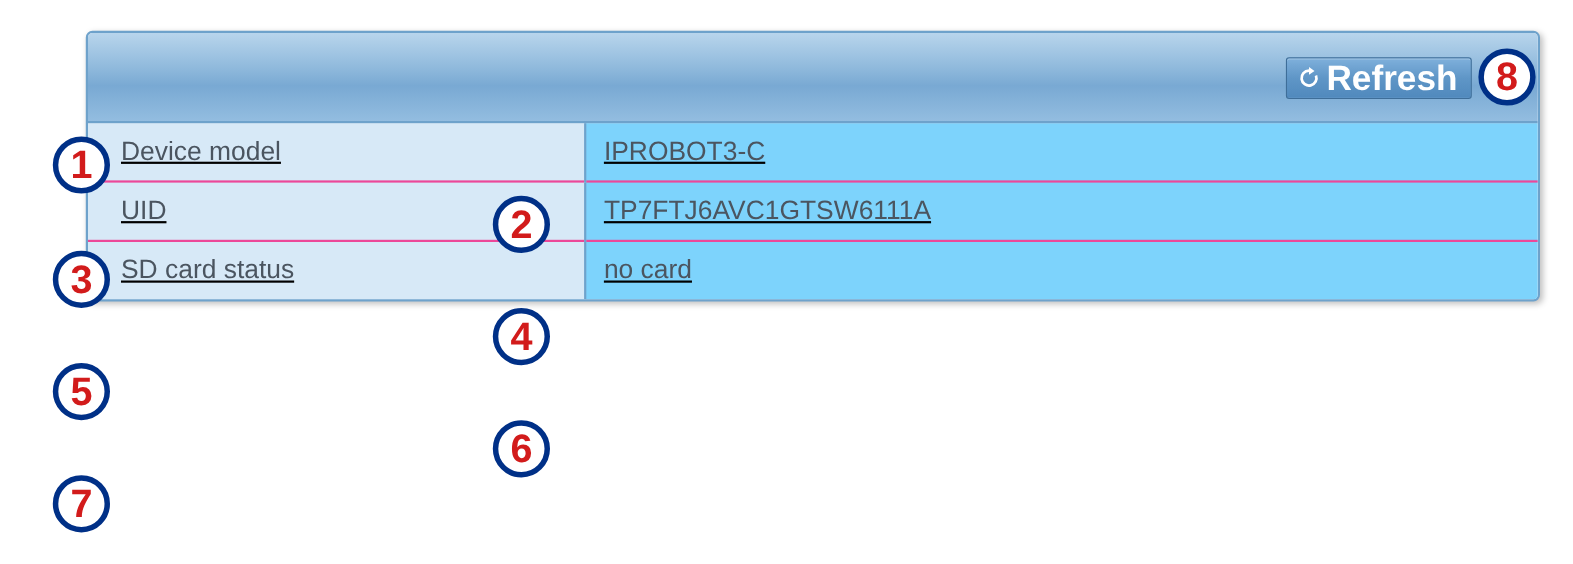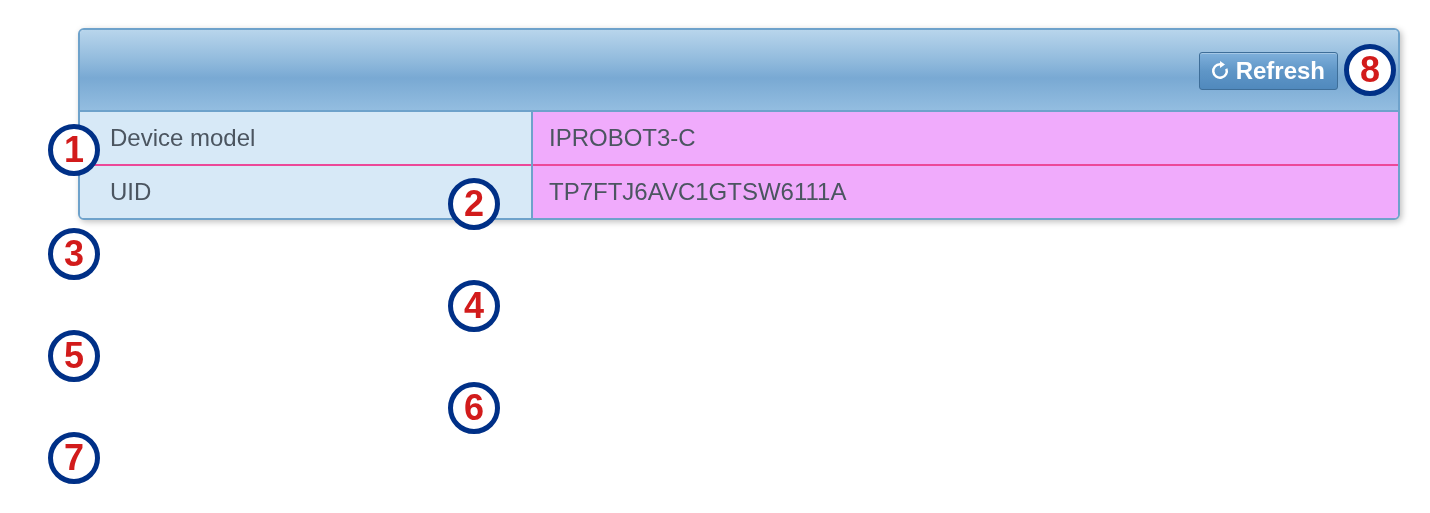--- a/index.html
+++ b/index.html
@@ -37,47 +37,48 @@
     height: 38px;
     padding: 0 12px 0 8px;
     display: flex;
     align-items: center;
     gap: 4px;
     background: linear-gradient(to bottom, #7fb0db 0%, #5f96c7 50%, #5089bd 100%);
     border: 1px solid #3e6e99;
     border-radius: 3px;
     color: #ffffff;
     font-weight: bold;
-    font-size: 24px;
+    font-size: 32px;
     cursor: pointer;
     box-shadow: inset 0 1px 0 rgba(255,255,255,0.3);
     font-family: Verdana, Geneva, Tahoma, sans-serif;
   }
   .refresh-btn svg { display:block; }
 
   .info-table {
     width: 100%;
     border-collapse: collapse;
+    text-decoration: underline;
   }
   .info-table td {
     border-top: 2px solid #ec4899;
     font-size: 24px;
     color: #4b5560;
     height: 50px;
     vertical-align: middle;
   }
   .info-table tr:first-child td { border-top: none; }
   .label-cell {
     width: 420px;
     background: #d7e9f7;
     padding-left: 30px;
     border-right: 2px solid #6ea2cb;
   }
   .value-cell {
-    background: #f0abfc;
+    background: #7dd3fc;
     padding-left: 16px;
   }
 
   .callout {
     position: absolute;
     width: 52px;
     height: 52px;
     border: 5px solid #003087;
     border-radius: 50%;
     background: #ffffff;
@@ -111,20 +112,24 @@
     <table class="info-table">
       <tbody>
           <tr>
         <td class="label-cell">Device model</td>
         <td class="value-cell">IPROBOT3-C</td>
       </tr>
       <tr>
         <td class="label-cell">UID</td>
         <td class="value-cell">TP7FTJ6AVC1GTSW6111A</td>
       </tr>
+      <tr>
+        <td class="label-cell">SD card status</td>
+        <td class="value-cell">no card</td>
+      </tr>
     </tbody>
       </table>
   </div>
 
   <div class="callout" style="left:48px;  top:124px;">1</div>
   <div class="callout" style="left:448px; top:178px;">2</div>
   <div class="callout" style="left:48px;  top:228px;">3</div>
   <div class="callout" style="left:448px; top:280px;">4</div>
   <div class="callout" style="left:48px;  top:330px;">5</div>
   <div class="callout" style="left:448px; top:382px;">6</div>

